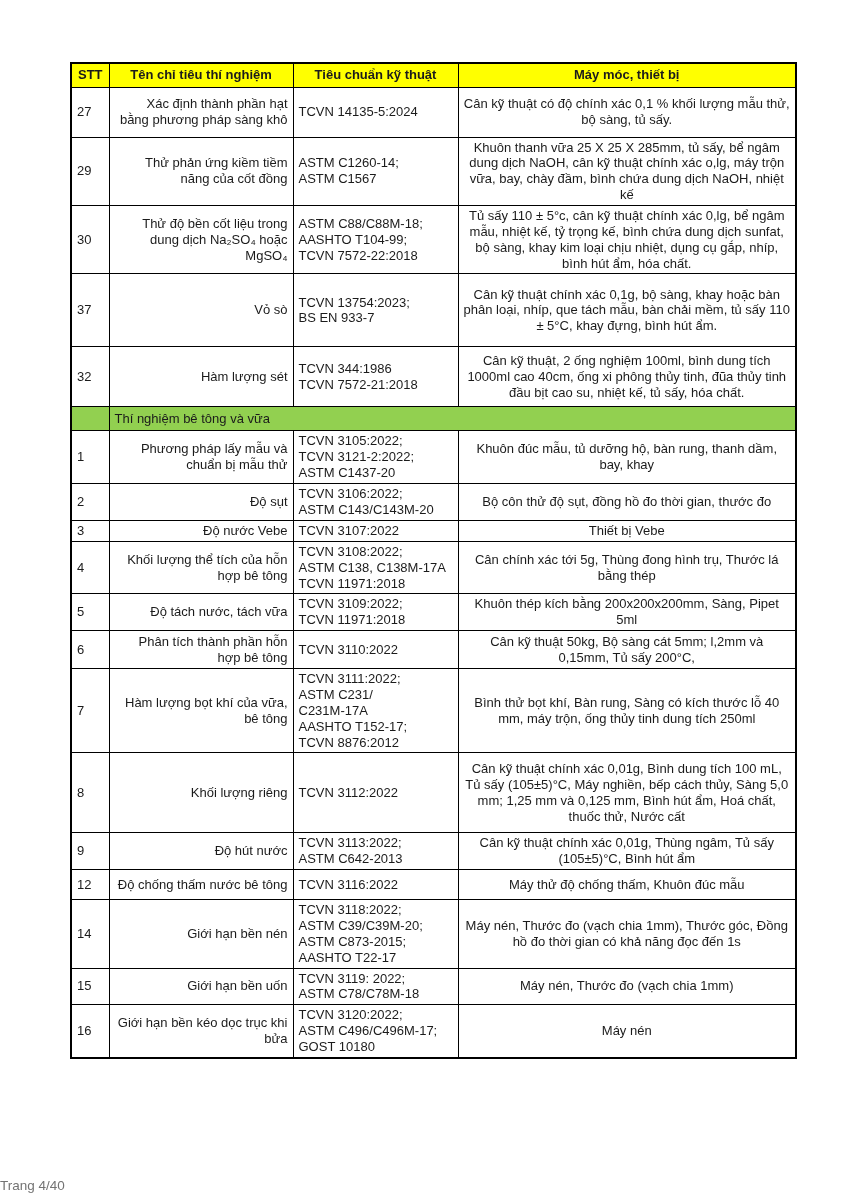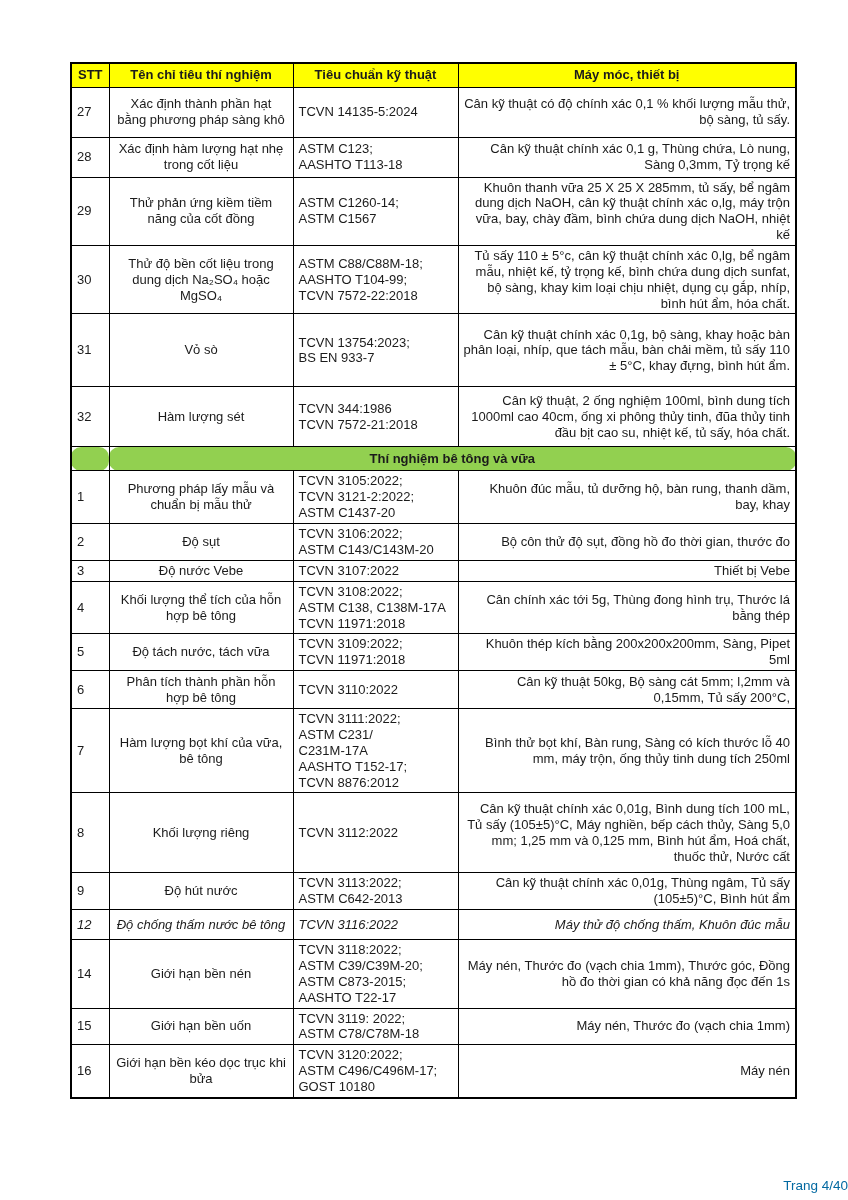--- a/index.html
+++ b/index.html
@@ -33,37 +33,36 @@
     word-wrap: break-word;
   }
   .doc-table thead th {
     background: var(--header-bg, #FFFF00);
     font-weight: bold;
     text-align: center;
     height: 24px;
     padding: 2px 3px;
   }
   td.cell-stt   { }
-  td.cell-name  { text-align: center; }
+  td.cell-name  { text-align: right; }
   td.cell-std   { text-align: left; white-space: pre-line; }
-  td.cell-equip { text-align: right; }
+  td.cell-equip { text-align: center; }
   tr.section-row td {
     background: var(--section-bg, #92D050);
-    font-weight: bold;
-    text-align: center;
-    border-radius: 10px;
+    font-weight: normal;
+    text-align: left;
   }
   .footer {
     position: absolute;
     top: 1158px;
     left: 0;
     width: 848px;
-    text-align: right;
+    text-align: left;
     font-size: 13.5px;
-    color: #0369a1;
+    color: #737373;
   }
 </style>
 </head>
 <body>
 
 <div class="page">
   <table class="doc-table">
     <colgroup>
       <col style="width:38px">
       <col style="width:184px">
@@ -78,44 +77,37 @@
         <th>Máy móc, thiết bị</th>
       </tr>
     </thead>
     <tbody id="table-body">
         <tr style="height: 50px;">
           <td class="cell-stt">27</td>
           <td class="cell-name">Xác định thành phần hạt bằng phương pháp sàng khô</td>
           <td class="cell-std">TCVN 14135-5:2024</td>
           <td class="cell-equip">Cân kỹ thuật có độ chính xác 0,1 % khối lượng mẫu thử, bộ sàng, tủ sấy.</td>
         </tr>
-        <tr style="height: 40px;">
-          <td class="cell-stt">28</td>
-          <td class="cell-name">Xác định hàm lượng hạt nhẹ trong cốt liệu</td>
-          <td class="cell-std">ASTM C123;
-AASHTO T113-18</td>
-          <td class="cell-equip">Cân kỹ thuật chính xác 0,1 g, Thùng chứa, Lò nung, Sàng 0,3mm, Tỷ trọng kế</td>
-        </tr>
         <tr style="height: 68px;">
           <td class="cell-stt">29</td>
           <td class="cell-name">Thử phản ứng kiềm tiềm năng của cốt đồng</td>
           <td class="cell-std">ASTM C1260-14;
 ASTM C1567</td>
           <td class="cell-equip">Khuôn thanh vữa 25 X 25 X 285mm, tủ sấy, bể ngâm dung dịch NaOH, cân kỹ thuật chính xác o,lg, máy trộn vữa, bay, chày đầm, bình chứa dung dịch NaOH, nhiệt kế</td>
         </tr>
         <tr style="height: 61px;">
           <td class="cell-stt">30</td>
           <td class="cell-name">Thử độ bền cốt liệu trong dung dịch Na₂SO₄ hoặc MgSO₄</td>
           <td class="cell-std">ASTM C88/C88M-18;
 AASHTO T104-99;
 TCVN 7572-22:2018</td>
           <td class="cell-equip">Tủ sấy 110 ± 5°c, cân kỹ thuật chính xác 0,lg, bể ngâm mẫu, nhiệt kế, tỷ trọng kế, bình chứa dung dịch sunfat, bộ sàng, khay kim loại chịu nhiệt, dụng cụ gắp, nhíp, bình hút ẩm, hóa chất.</td>
         </tr>
         <tr style="height: 73px;">
-          <td class="cell-stt">31</td>
+          <td class="cell-stt">37</td>
           <td class="cell-name">Vỏ sò</td>
           <td class="cell-std">TCVN 13754:2023;
 BS EN 933-7</td>
           <td class="cell-equip">Cân kỹ thuật chính xác 0,1g, bộ sàng, khay hoặc bàn phân loại, nhíp, que tách mẫu, bàn chải mềm, tủ sấy 110 ± 5°C, khay đựng, bình hút ẩm.</td>
         </tr>
         <tr style="height: 60px;">
           <td class="cell-stt">32</td>
           <td class="cell-name">Hàm lượng sét</td>
           <td class="cell-std">TCVN 344:1986
 TCVN 7572-21:2018</td>
@@ -183,21 +175,21 @@
           <td class="cell-std">TCVN 3112:2022</td>
           <td class="cell-equip">Cân kỹ thuật chính xác 0,01g, Bình dung tích 100 mL, Tủ sấy (105±5)°C, Máy nghiền, bếp cách thủy, Sàng 5,0 mm; 1,25 mm và 0,125 mm, Bình hút ẩm, Hoá chất, thuốc thử, Nước cất</td>
         </tr>
         <tr style="height: 36px;">
           <td class="cell-stt">9</td>
           <td class="cell-name">Độ hút nước</td>
           <td class="cell-std">TCVN 3113:2022;
 ASTM C642-2013</td>
           <td class="cell-equip">Cân kỹ thuật chính xác 0,01g, Thùng ngâm, Tủ sấy (105±5)°C, Bình hút ẩm</td>
         </tr>
-        <tr style="height: 30px; font-style: italic;">
+        <tr style="height: 30px;">
           <td class="cell-stt">12</td>
           <td class="cell-name">Độ chống thấm nước bê tông</td>
           <td class="cell-std">TCVN 3116:2022</td>
           <td class="cell-equip">Máy thử độ chống thấm, Khuôn đúc mẫu</td>
         </tr>
         <tr style="height: 62px;">
           <td class="cell-stt">14</td>
           <td class="cell-name">Giới hạn bền nén</td>
           <td class="cell-std">TCVN 3118:2022;
 ASTM C39/C39M-20;

